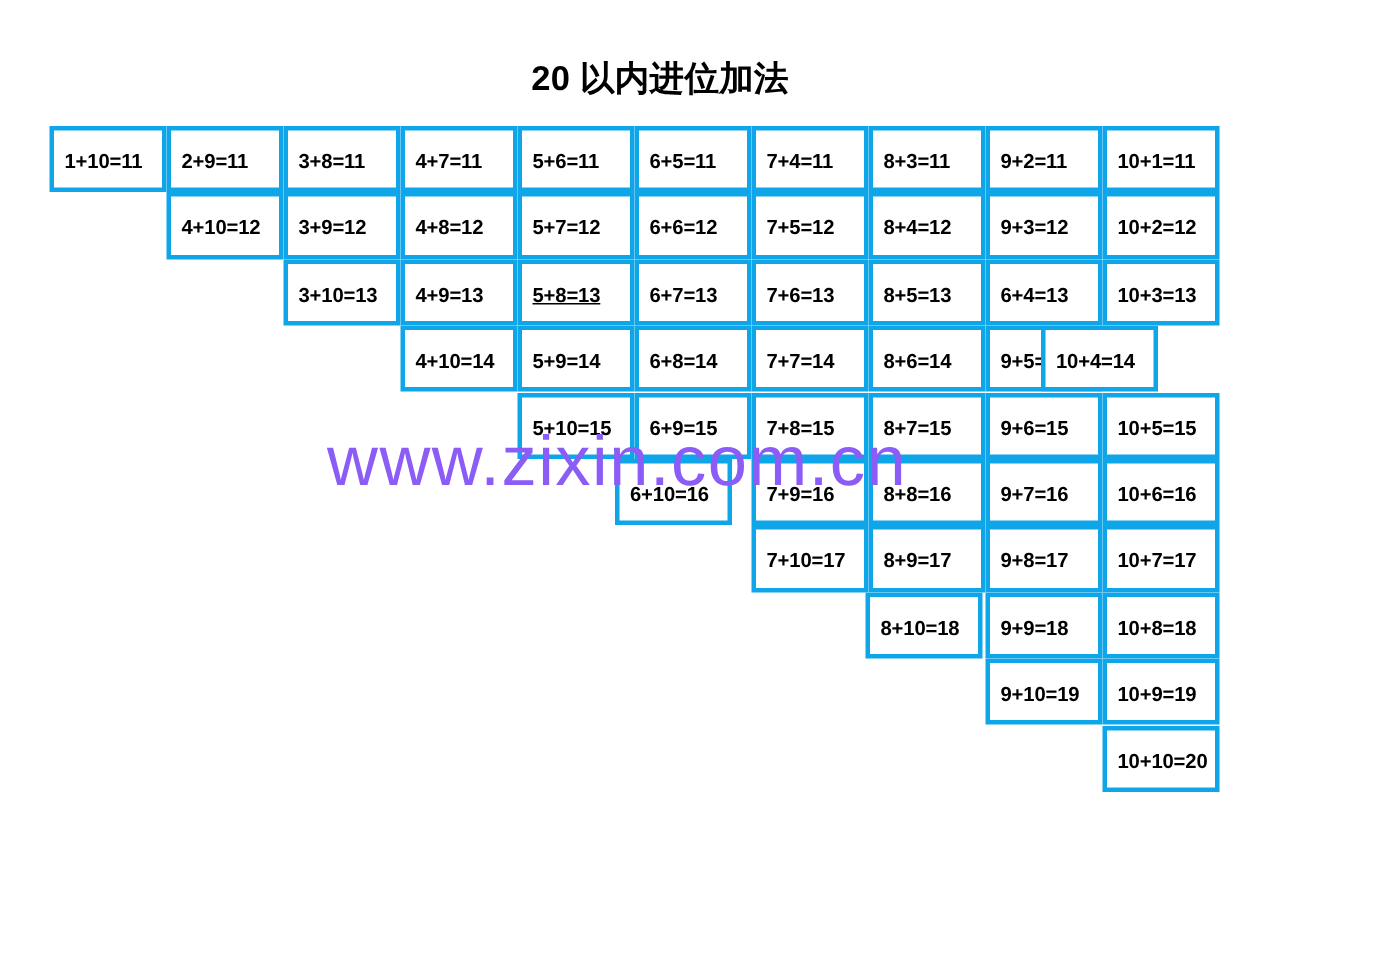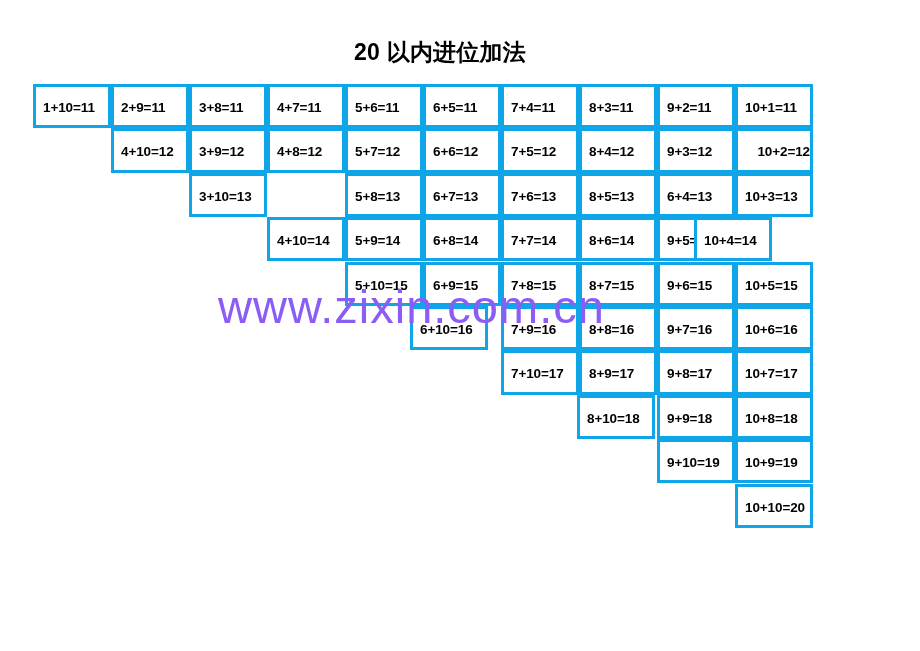--- a/index.html
+++ b/index.html
@@ -114,25 +114,26 @@
       </div>
       <div class="fact-row" style="top: 44.4px;">
         <div class="fact-cell" style="left: 78px;">4+10=12</div>
         <div class="fact-cell" style="left: 156px;">3+9=12</div>
         <div class="fact-cell" style="left: 234px;">4+8=12</div>
         <div class="fact-cell" style="left: 312px;">5+7=12</div>
         <div class="fact-cell" style="left: 390px;">6+6=12</div>
         <div class="fact-cell" style="left: 468px;">7+5=12</div>
         <div class="fact-cell" style="left: 546px;">8+4=12</div>
         <div class="fact-cell" style="left: 624px;">9+3=12</div>
-        <div class="fact-cell" style="left: 702px; text-align: right;">10+2=12</div>
+        <div class="fact-cell" style="left: 702px;">10+2=12</div>
       </div>
       <div class="fact-row" style="top: 88.8px;">
         <div class="fact-cell" style="left: 156px;">3+10=13</div>
-        <div class="fact-cell" style="left: 312px;">5+8=13</div>
+        <div class="fact-cell" style="left: 234px;">4+9=13</div>
+        <div class="fact-cell" style="left: 312px; text-decoration: underline;">5+8=13</div>
         <div class="fact-cell" style="left: 390px;">6+7=13</div>
         <div class="fact-cell" style="left: 468px;">7+6=13</div>
         <div class="fact-cell" style="left: 546px;">8+5=13</div>
         <div class="fact-cell" style="left: 624px;">6+4=13</div>
         <div class="fact-cell" style="left: 702px;">10+3=13</div>
       </div>
       <div class="fact-row" style="top: 133.2px;">
         <div class="fact-cell" style="left: 234px;">4+10=14</div>
         <div class="fact-cell" style="left: 312px;">5+9=14</div>
         <div class="fact-cell" style="left: 390px;">6+8=14</div>

